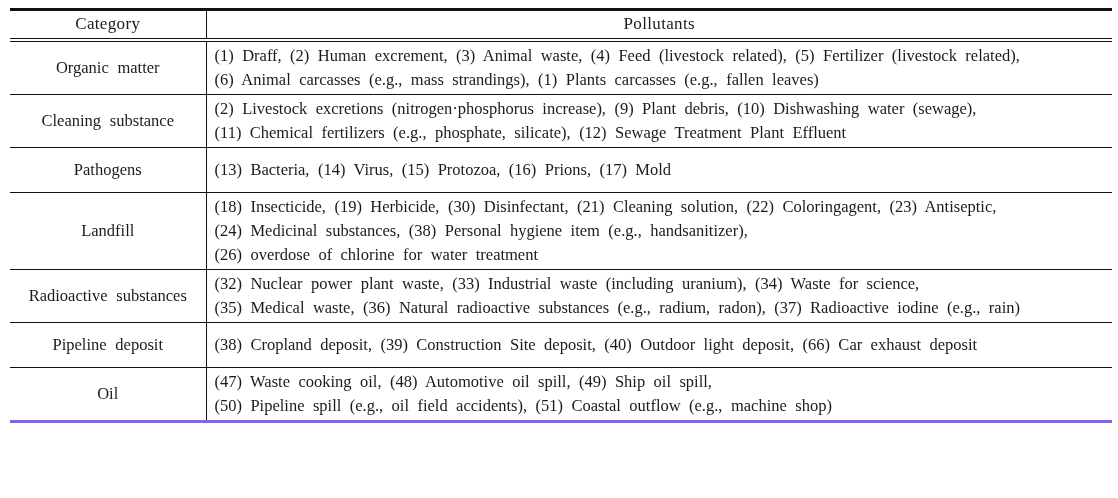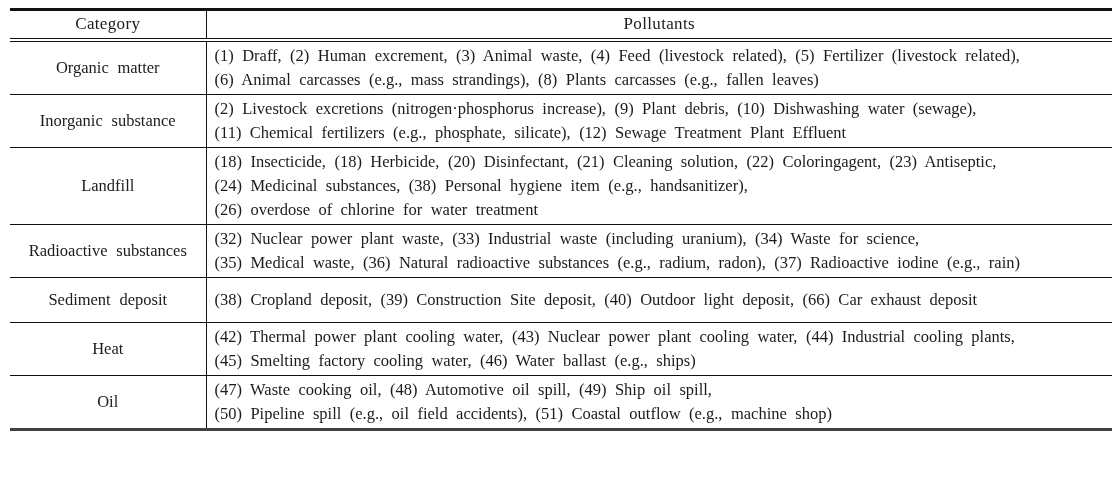--- a/index.html
+++ b/index.html
@@ -10,21 +10,21 @@
     color: #1b1b1b;
   }
   .page {
     padding: 8px 6px 0 10px;
   }
   table.pollutants {
     border-collapse: collapse;
     width: 1102px;
     table-layout: fixed;
     border-top: 3px solid #111;
-    border-bottom: 3px solid #404040;
+    border-bottom: 3px solid #8b5cf6;
   }
   col.cat-col { width: 196px; }
   thead th {
     font-weight: normal;
     font-size: 17px;
     text-align: center;
     vertical-align: middle;
     height: 30px;
     border-bottom: 4px double #111;
     letter-spacing: 0.02em;
@@ -68,56 +68,55 @@
       <tr>
         <th class="cat-h">Category</th>
         <th>Pollutants</th>
       </tr>
     </thead>
     <tbody>
       <tr>
         <td class="cat">Organic matter</td>
         <td class="pol">
           <div class="line">(1) Draff, (2) Human excrement, (3) Animal waste, (4) Feed (livestock related), (5) Fertilizer (livestock related),</div>
-          <div class="line">(6) Animal carcasses (e.g., mass strandings), (8) Plants carcasses (e.g., fallen leaves)</div>
+          <div class="line">(6) Animal carcasses (e.g., mass strandings), (1) Plants carcasses (e.g., fallen leaves)</div>
         </td>
       </tr>
       <tr>
-        <td class="cat">Inorganic substance</td>
+        <td class="cat">Cleaning substance</td>
         <td class="pol">
           <div class="line">(2) Livestock excretions (nitrogen·phosphorus increase), (9) Plant debris, (10) Dishwashing water (sewage),</div>
           <div class="line">(11) Chemical fertilizers (e.g., phosphate, silicate), (12) Sewage Treatment Plant Effluent</div>
         </td>
       </tr>
       <tr>
+        <td class="cat">Pathogens</td>
+        <td class="pol">
+          <div class="line">(13) Bacteria, (14) Virus, (15) Protozoa, (16) Prions, (17) Mold</div>
+        </td>
+      </tr>
+      <tr>
         <td class="cat">Landfill</td>
         <td class="pol">
-          <div class="line">(18) Insecticide, (18) Herbicide, (20) Disinfectant, (21) Cleaning solution, (22) Coloringagent, (23) Antiseptic,</div>
+          <div class="line">(18) Insecticide, (19) Herbicide, (30) Disinfectant, (21) Cleaning solution, (22) Coloringagent, (23) Antiseptic,</div>
           <div class="line">(24) Medicinal substances, (38) Personal hygiene item (e.g., handsanitizer),</div>
           <div class="line">(26) overdose of chlorine for water treatment</div>
         </td>
       </tr>
       <tr>
         <td class="cat">Radioactive substances</td>
         <td class="pol">
           <div class="line">(32) Nuclear power plant waste, (33) Industrial waste (including uranium), (34) Waste for science,</div>
           <div class="line">(35) Medical waste, (36) Natural radioactive substances (e.g., radium, radon), (37) Radioactive iodine (e.g., rain)</div>
         </td>
       </tr>
       <tr>
-        <td class="cat">Sediment deposit</td>
+        <td class="cat">Pipeline deposit</td>
         <td class="pol">
           <div class="line">(38) Cropland deposit, (39) Construction Site deposit, (40) Outdoor light deposit, (66) Car exhaust deposit</div>
-        </td>
-      </tr>
-      <tr>
-        <td class="cat">Heat</td>
-        <td class="pol">
-          <div class="line">(42) Thermal power plant cooling water, (43) Nuclear power plant cooling water, (44) Industrial cooling plants,</div>
-          <div class="line">(45) Smelting factory cooling water, (46) Water ballast (e.g., ships)</div>
         </td>
       </tr>
       <tr>
         <td class="cat">Oil</td>
         <td class="pol">
           <div class="line">(47) Waste cooking oil, (48) Automotive oil spill, (49) Ship oil spill,</div>
           <div class="line">(50) Pipeline spill (e.g., oil field accidents), (51) Coastal outflow (e.g., machine shop)</div>
         </td>
       </tr>
     </tbody>

